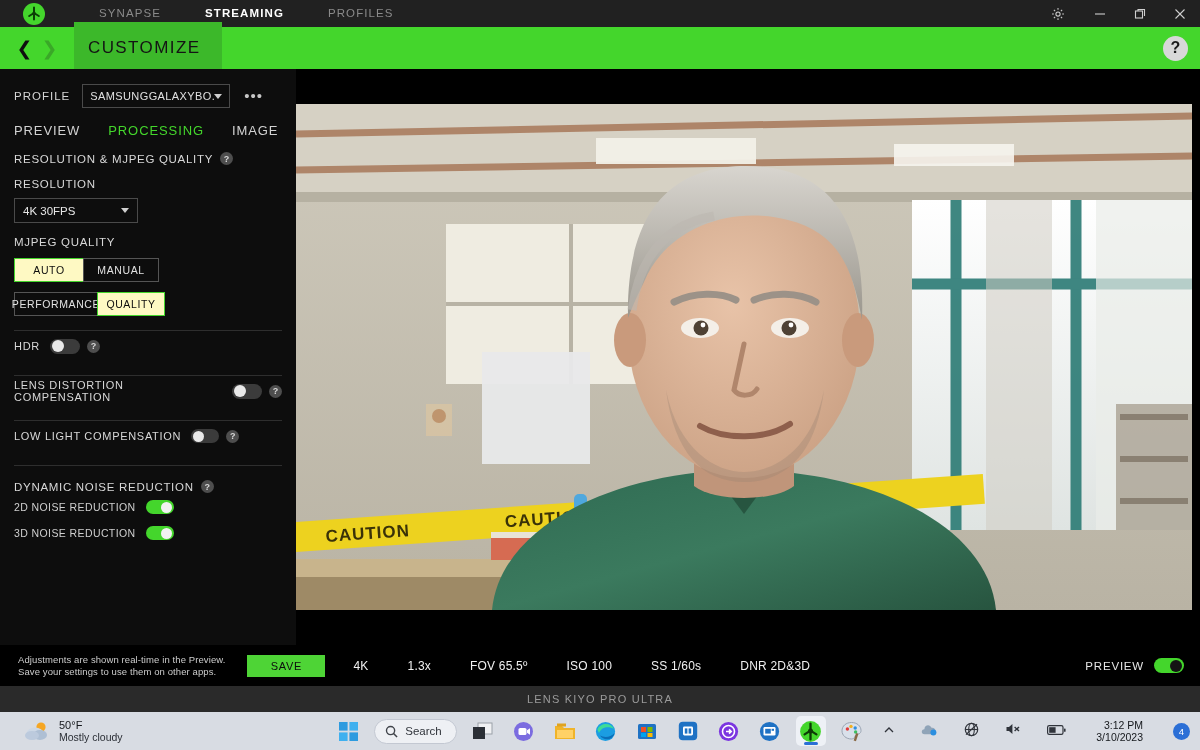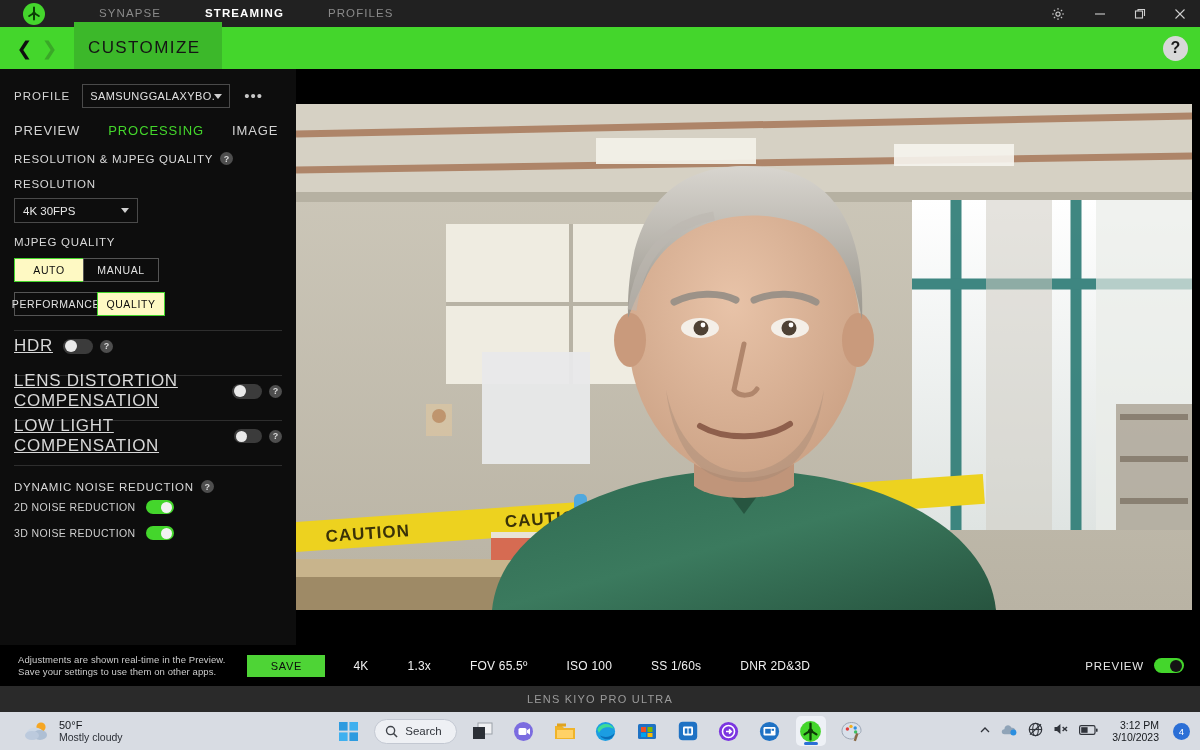--- a/index.html
+++ b/index.html
@@ -59,21 +59,21 @@
 
   .segrow { margin-top:10px; display:flex; }
   .seg { height:24px; border:1px solid #555; display:flex; align-items:center; justify-content:center;
          font-size:10.5px; letter-spacing:.6px; color:#e2e2e2; cursor:pointer; }
   .seg.on { background:#fef9c3; color:#0c0c0c; border-color:#44d62c; }
   .seg.w1 { width:70px; } .seg.w2 { width:76px; } .seg.w3 { width:84px; } .seg.w4 { width:68px; }
   .seg + .seg { margin-left:-1px; }
 
   .divider { height:1px; background:#2e2e2e; margin:14px 0 0 0; }
   .togrow { display:flex; align-items:center; height:30px; }
-  .togrow .lab { font-size:17px; letter-spacing:.7px; color:#d8d8d8;text-decoration:underline; }
+  .togrow .lab { font-size:11px; letter-spacing:.7px; color:#d8d8d8; }
   .sw { width:30px; height:15px; border-radius:8px; position:relative; margin-left:10px; cursor:pointer; flex:none; }
   .sw.off { background:#3b3b3b; }
   .sw.on  { background:#44d62c; }
   .sw .knob { position:absolute; top:1.5px; width:12px; height:12px; border-radius:50%; }
   .sw.off .knob { left:2px; background:#e9e9e9; }
   .sw.on  .knob { right:2px; background:#f2f2f2; }
   .sw.on.dark .knob { background:#141414; }
   .sw.small { width:28px; height:14px; }
   .sw.small .knob { width:11px; height:11px; top:1.5px; }
   .nrrow { display:flex; align-items:center; height:24px; margin-top:2px; }
@@ -101,21 +101,21 @@
   .wtxt { margin-left:9px; line-height:12px; }
   .wtxt .t1 { font-size:11px; color:#15181c; }
   .wtxt .t2 { font-size:10.5px; color:#2b2f36; }
   .tbcenter { position:absolute; left:0; top:0; width:1200px; height:38px; display:flex; align-items:center; justify-content:center; gap:11px; pointer-events:none; }
   .tbicon { width:30px; height:30px; display:flex; align-items:center; justify-content:center; border-radius:5px; position:relative; pointer-events:auto; cursor:pointer; }
   .tbicon.active { background:#eef1f6; }
   .tbicon.active::after { content:""; position:absolute; bottom:1px; left:50%; transform:translateX(-50%); width:14px; height:3px; border-radius:2px; background:#2b6fd6; }
   .searchpill { height:25px; padding:0 14px 0 10px; background:#eef0f4; border:1px solid #c3c8d2; border-radius:13px;
                 display:flex; align-items:center; gap:7px; pointer-events:auto; cursor:pointer; }
   .searchpill span { font-size:11.5px; color:#30343b; }
-  .tray { margin-left:auto; display:flex; align-items:center; gap:10px; margin-right:10px; }
+  .tray { margin-left:auto; display:flex; align-items:center; gap:26px; margin-right:10px; }
   .clock { text-align:right; line-height:12.5px; margin-left:4px; cursor:pointer; }
   .clock div { font-size:10.5px; color:#15181c; }
   .badge { width:17px; height:17px; border-radius:50%; background:#2b6fd6; color:#fff; font-size:9.5px;
            display:flex; align-items:center; justify-content:center; margin-left:4px; cursor:pointer; }
 </style>
 </head>
 <body>
 
 <div class="app">
 

